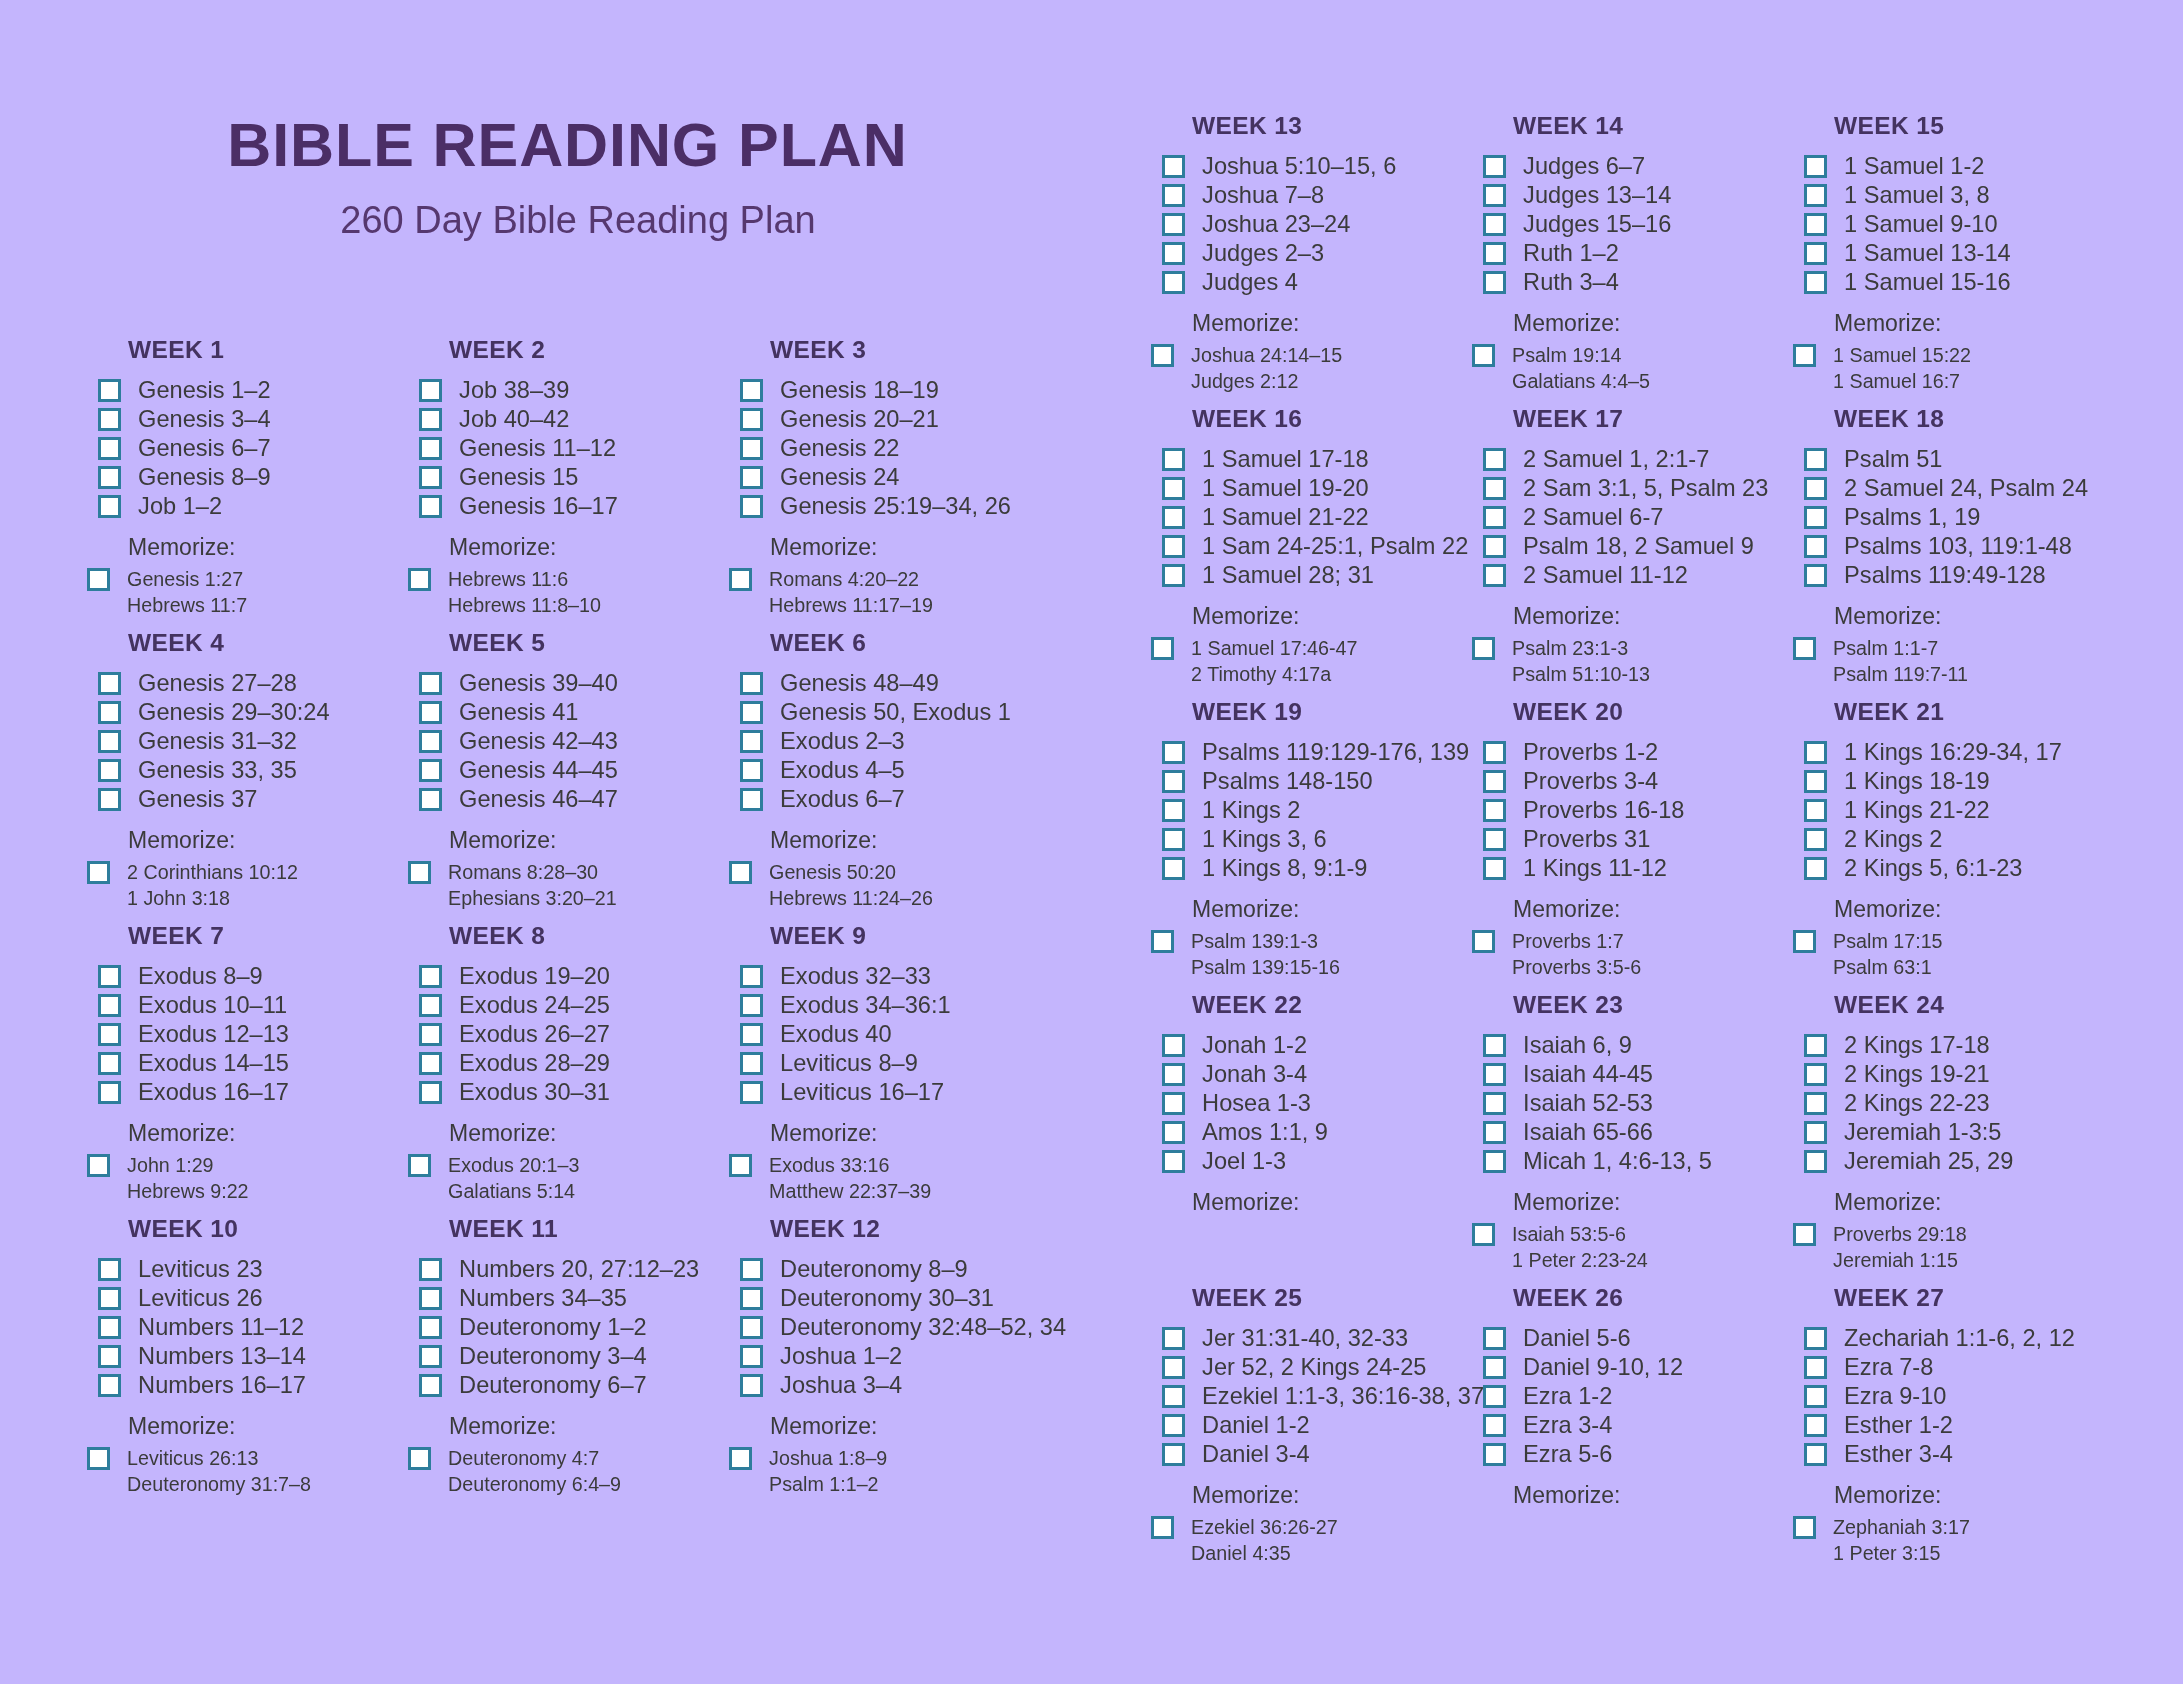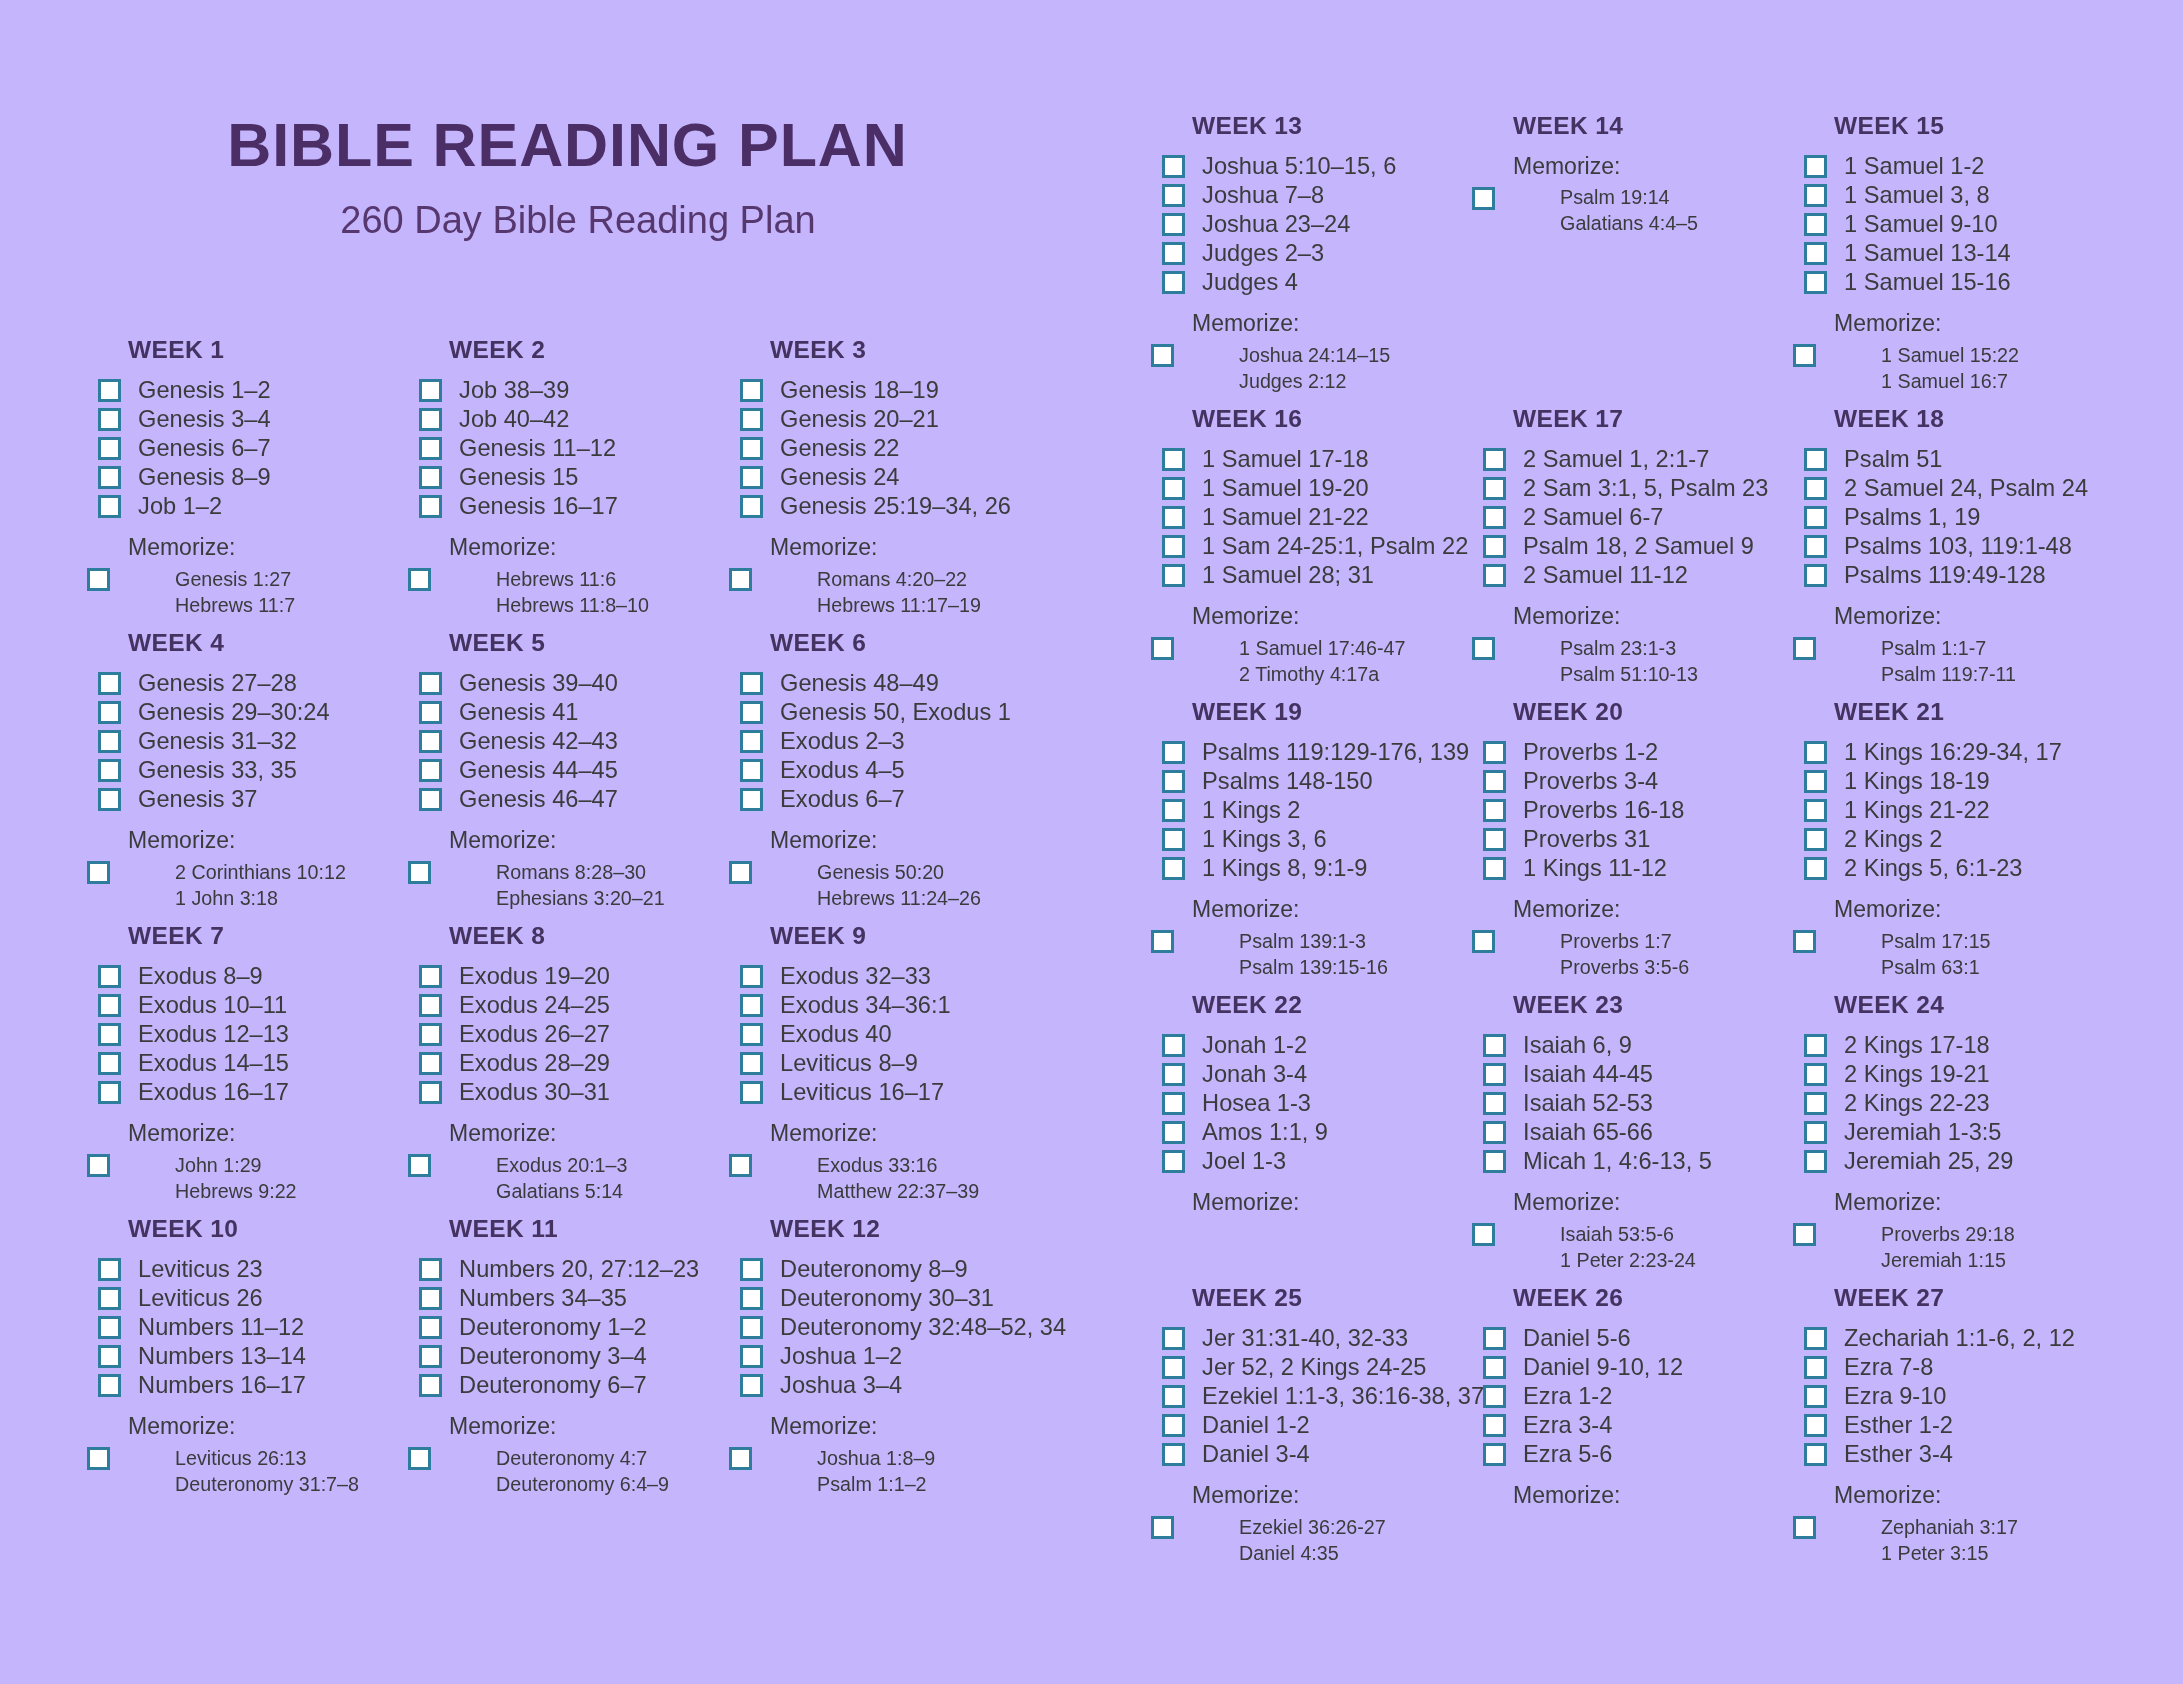--- a/index.html
+++ b/index.html
@@ -14,21 +14,21 @@
   #grid-left  { top:336px; left:87px; }
   #grid-right { top:112px; left:1151px; }
 
   .week { width:321px; }
   .week-title { margin:0 0 12.2px 41px; font-size:24.5px; font-weight:bold; color:#443360; letter-spacing:0.4px; }
   .readings { list-style:none; margin:11px; padding:0; }
   .reading-row { display:flex; align-items:center; height:29px; }
   .checkbox { flex:0 0 auto; width:16.6px; height:16.6px; border:3.5px solid #2e7d9c; background:#ffffff; display:inline-block; }
   .reading-text { margin-left:17.5px; font-size:23.6px; color:#3b3b3b; white-space:nowrap; }
   .memorize-label { margin:13px 0 4.4px 41px; font-size:23px; color:#3b3b3b; }
-  .memorize-row { display:flex; align-items:flex-start;gap:48px; }
+  .memorize-row { display:flex; align-items:flex-start; }
   .memorize-row .checkbox { margin-top:2.6px; }
   .memorize-lines { margin-left:17.5px; }
   .memorize-line { font-size:19.7px; line-height:1.32; color:#3b3b3b; white-space:nowrap; }
 </style>
 </head>
 <body>
 
 <div class="page">
   <header class="header">
     <h1 class="title">BIBLE READING PLAN</h1>
@@ -461,20 +461,42 @@
     <div class="memorize-row">
       <span class="checkbox"></span>
       <div class="memorize-lines">
             <div class="memorize-line">Joshua 24:14–15</div>
             <div class="memorize-line">Judges 2:12</div>
           </div>
     </div>
   </div>
       <div class="week">
     <h3 class="week-title">WEEK 14</h3>
+    <ul class="readings">
+          <li class="reading-row">
+            <span class="checkbox"></span>
+            <span class="reading-text">Judges 6–7</span>
+          </li>
+          <li class="reading-row">
+            <span class="checkbox"></span>
+            <span class="reading-text">Judges 13–14</span>
+          </li>
+          <li class="reading-row">
+            <span class="checkbox"></span>
+            <span class="reading-text">Judges 15–16</span>
+          </li>
+          <li class="reading-row">
+            <span class="checkbox"></span>
+            <span class="reading-text">Ruth 1–2</span>
+          </li>
+          <li class="reading-row">
+            <span class="checkbox"></span>
+            <span class="reading-text">Ruth 3–4</span>
+          </li>
+        </ul>
     <div class="memorize-label">Memorize:</div>
     <div class="memorize-row">
       <span class="checkbox"></span>
       <div class="memorize-lines">
             <div class="memorize-line">Psalm 19:14</div>
             <div class="memorize-line">Galatians 4:4–5</div>
           </div>
     </div>
   </div>
       <div class="week">

